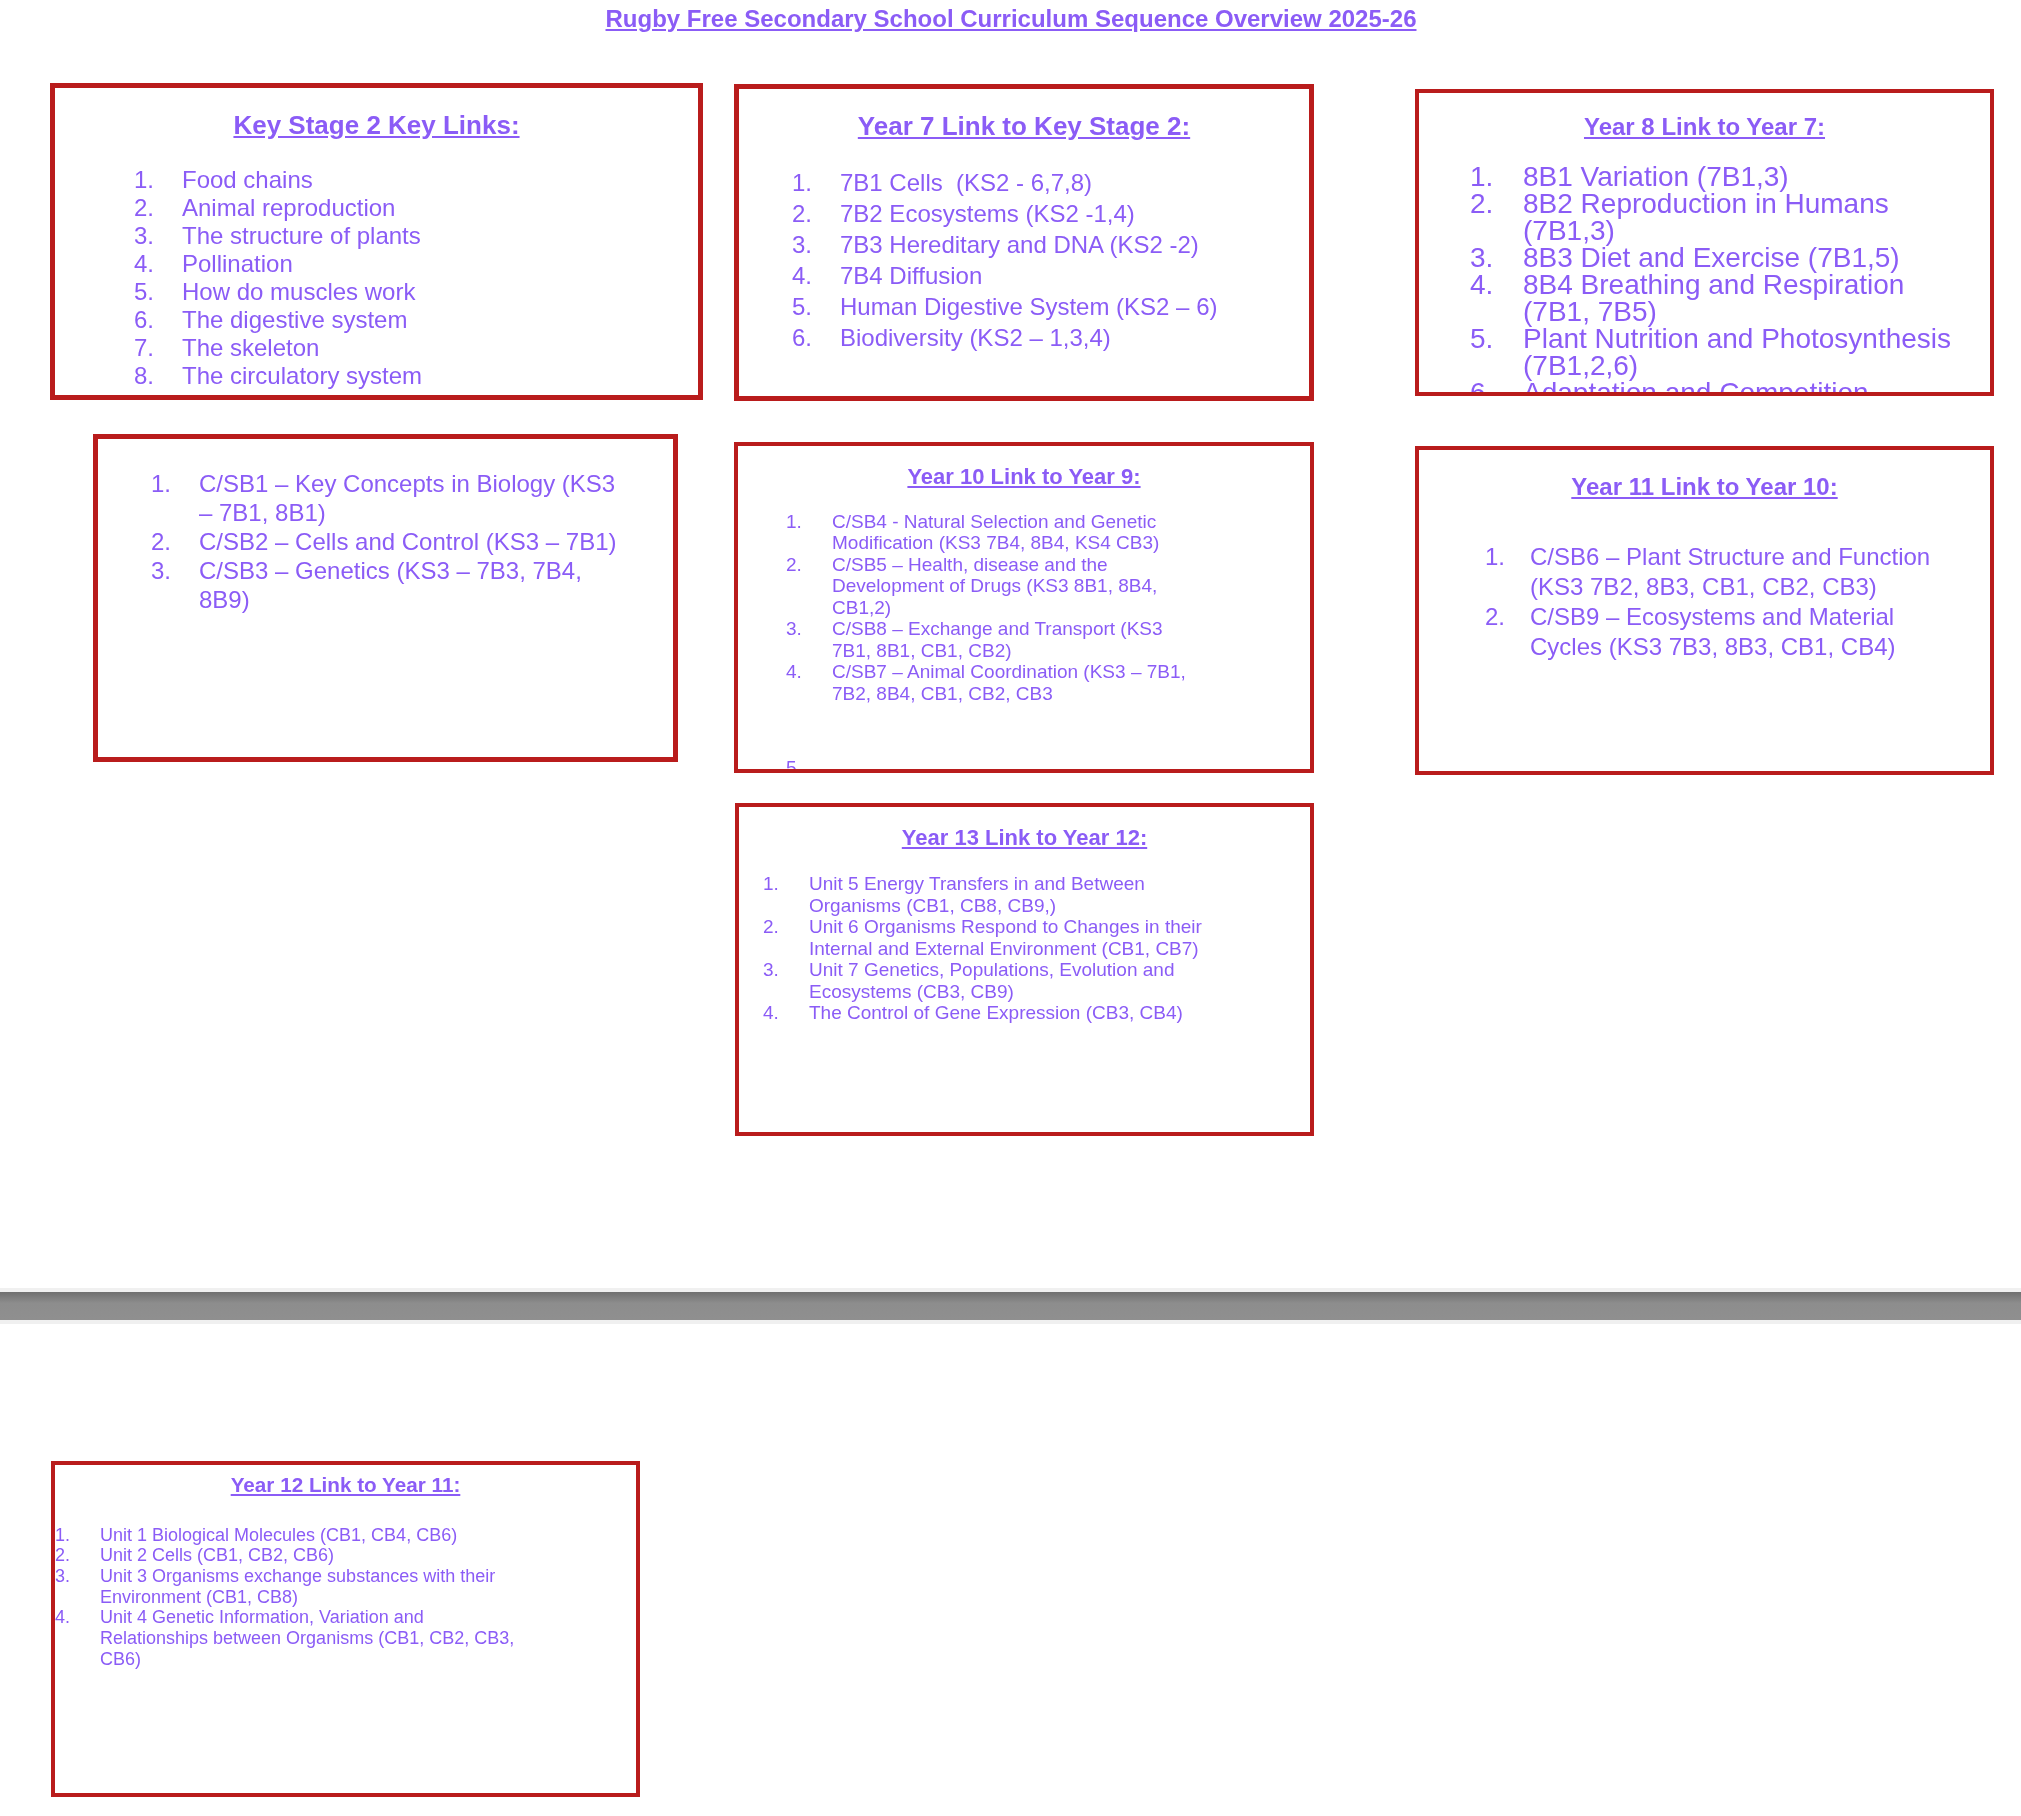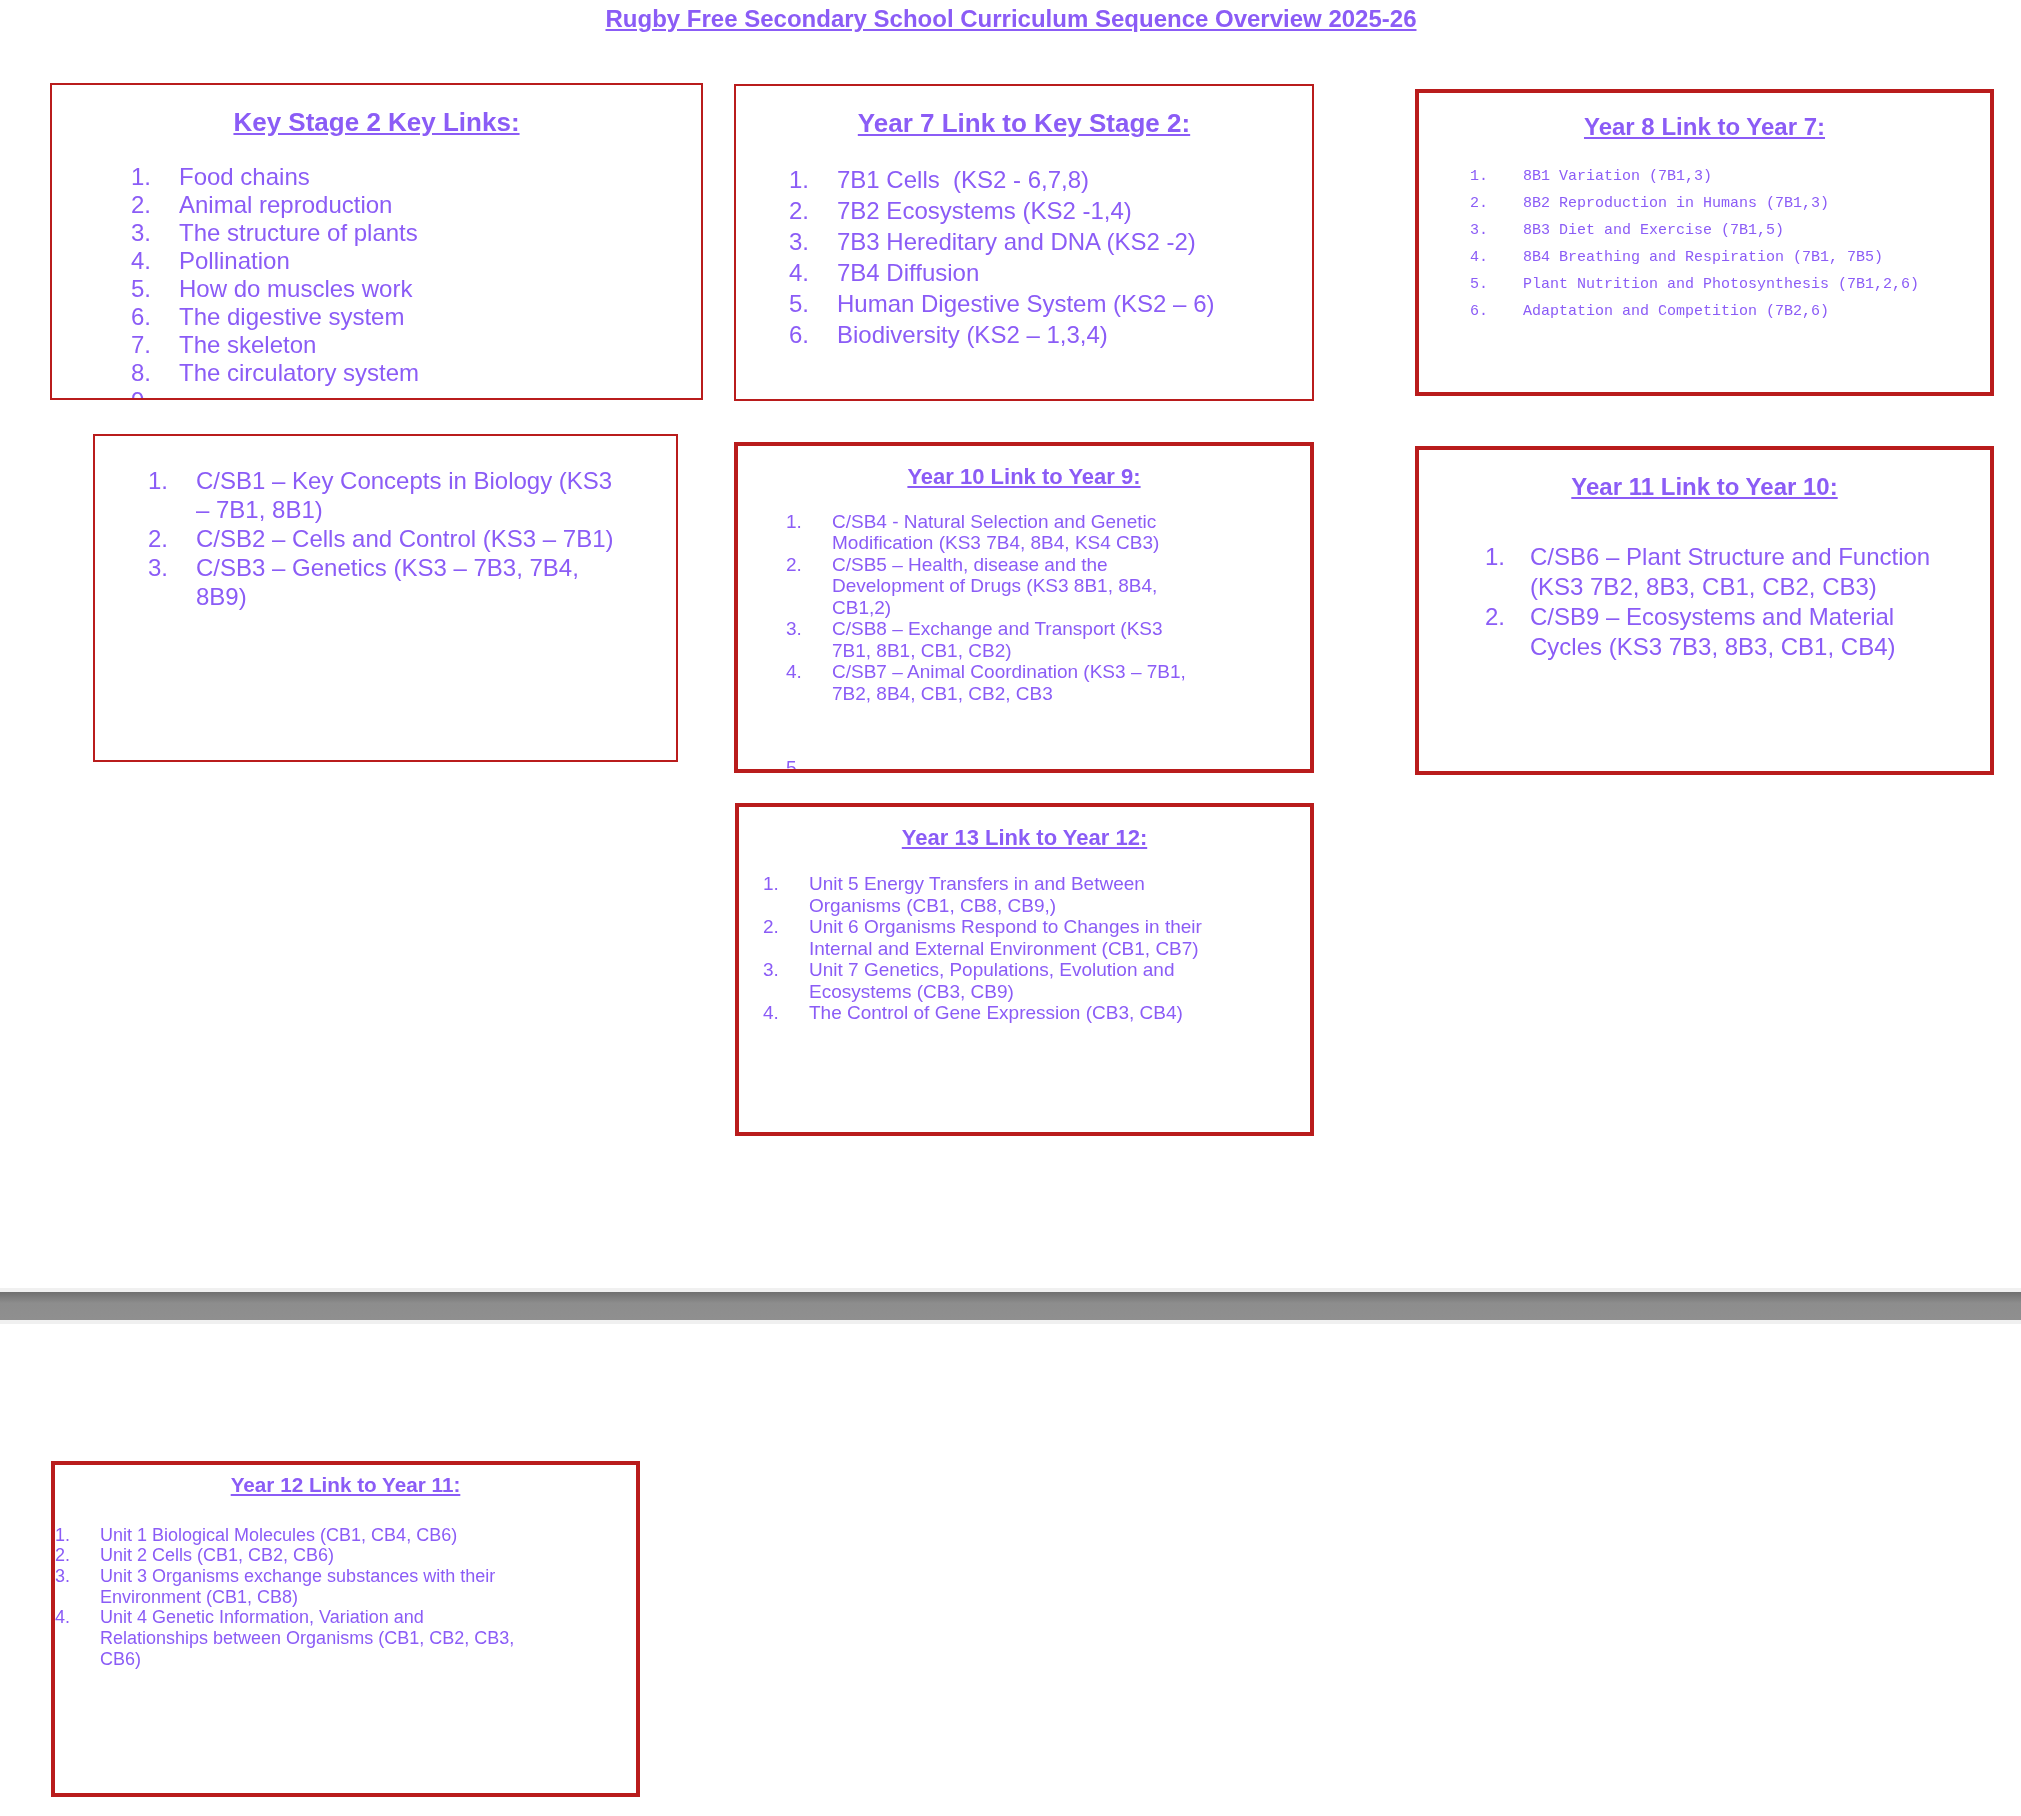--- a/index.html
+++ b/index.html
@@ -23,21 +23,21 @@
     width: 100%;
     text-align: center;
     font-size: 24px;
     font-weight: bold;
     text-decoration: underline;
     letter-spacing: 0px;
   }
   .box {
     position: absolute;
     background: #ffffff;
-    border: 2px solid #b91c1c;
+    border: 5px solid #b91c1c;
     box-sizing: border-box;
     overflow: hidden;
   }
   .box h2 {
     margin: 0;
     text-align: center;
     font-weight: bold;
     text-decoration: underline;
   }
   .box ol {
@@ -66,21 +66,21 @@
 
   
   #box-year7 { left: 734px; top: 84px; width: 580px; height: 317px; }
   #box-year7 h2 { margin-top: 21.5px; font-size: 26px; line-height: 30px; }
   #box-year7 ol { margin-top: 26.5px; padding-left: 53px; padding-right: 25px; font-size: 24px; line-height: 31px; }
   #box-year7 ol li { padding-left: 48px; }
 
   
   #box-year8 { left: 1415px; top: 89px; width: 579px; height: 307px; border-width: 4.1px; }
   #box-year8 h2 { margin-top: 20px; font-size: 24px; line-height: 28px; }
-  #box-year8 ol { margin-top: 21.5px; padding-left: 51px; padding-right: 26px; font-size: 15px; line-height: 27px; font-family: Liberation Mono, monospace; }
+  #box-year8 ol { margin-top: 21.5px; padding-left: 51px; padding-right: 26px; font-size: 28px; line-height: 27px; }
   #box-year8 ol li { padding-left: 53px; }
 
   
   #box-year9 { left: 93px; top: 434px; width: 585px; height: 328px; }
   #box-year9 h2 { margin-top: 20px; font-size: 25px; line-height: 30px; }
   #box-year9 ol { margin-top: 30px; padding-left: 53px; padding-right: 46px; font-size: 24px; line-height: 29px; }
   #box-year9 ol li { padding-left: 48px; }
 
   
   #box-year10 { left: 734px; top: 442px; width: 580px; height: 331px; border-width: 4.1px; }

